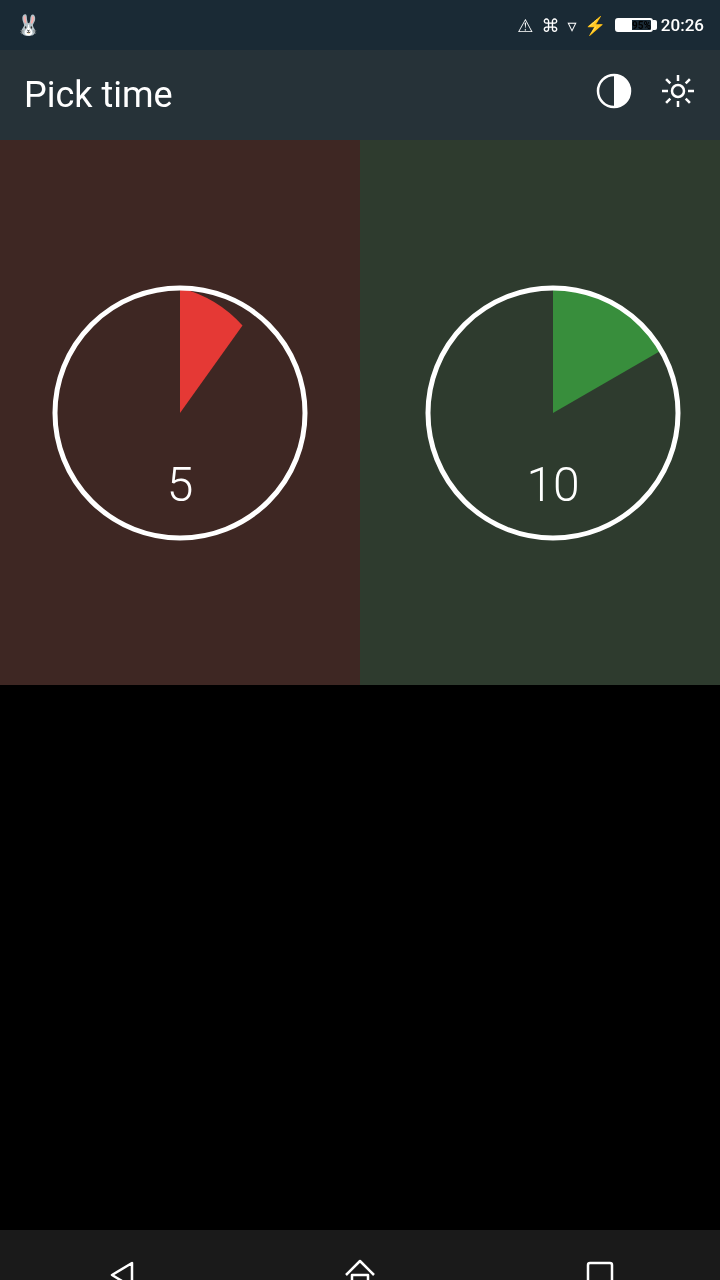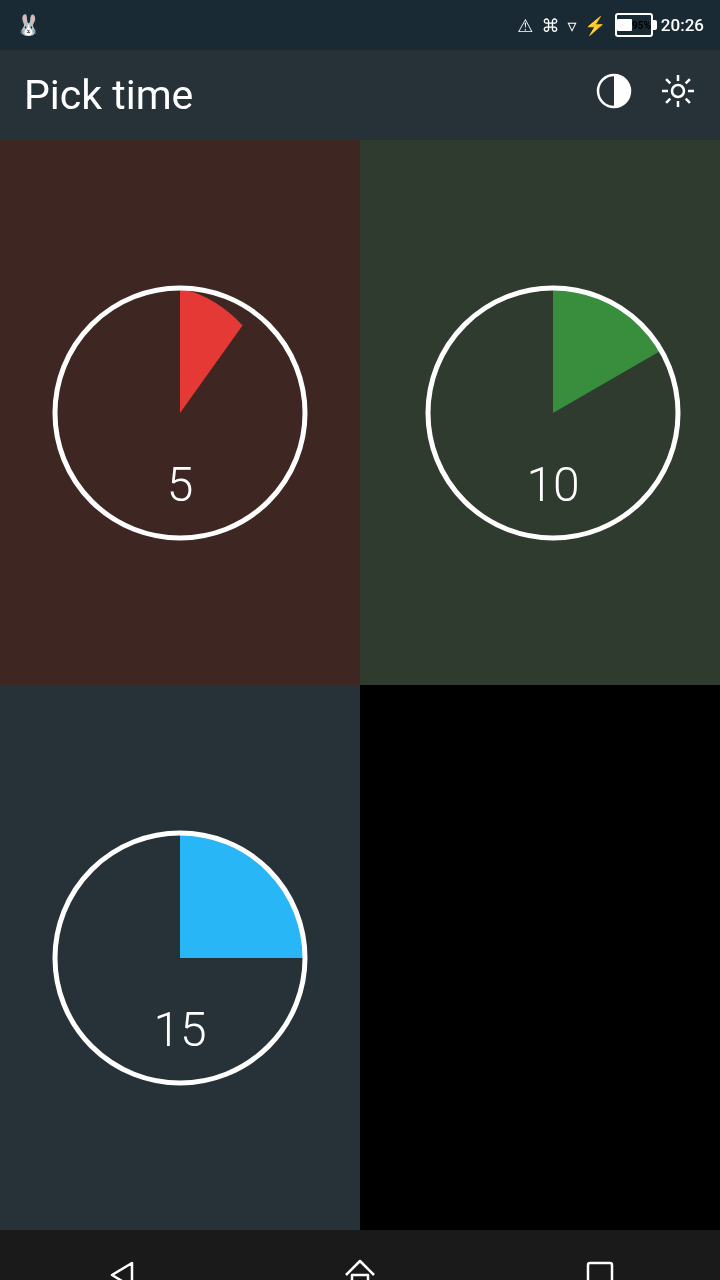--- a/index.html
+++ b/index.html
@@ -42,21 +42,21 @@
     .battery-container {
       display: flex;
       align-items: center;
       gap: 2px;
     }
     .battery-icon {
       display: inline-flex;
       align-items: center;
       justify-content: center;
       width: 38px;
-      height: 24px;
+      height: 14px;
       border: 2px solid white;
       border-radius: 3px;
       position: relative;
     }
     .battery-icon::after {
       content: '';
       position: absolute;
       right: -6px;
       width: 4px;
       height: 10px;
@@ -81,21 +81,21 @@
       width: 720px;
       height: 90px;
       background: #263238;
       display: flex;
       align-items: center;
       justify-content: space-between;
       padding: 0 24px;
     }
     .app-title {
       color: white;
-      font-size: 41px;
+      font-size: 36px;
       font-weight: 400;
     }
     .app-bar-icons {
       display: flex;
       align-items: center;
       gap: 28px;
     }
     .icon-btn {
       color: white;
       font-size: 32px;
@@ -239,31 +239,20 @@
       <svg viewBox="0 0 280 280" xmlns="http://www.w3.org/2000/svg">
         <circle cx="140" cy="140" r="125" fill="#2e3b2e"></circle>
 
         <path d="M140,140 L140,15 A125,125 0 0,1 248.2,77.5 Z" fill="#388e3c"></path>
         <circle cx="140" cy="140" r="125" fill="none" stroke="white" stroke-width="5"></circle>
       </svg>
       <span class="pie-label">10</span>
     </div>
   </div>
 
-  <div class="cell cell-3">
-    <div class="pie-wrapper">
-      <svg viewBox="0 0 280 280" xmlns="http://www.w3.org/2000/svg">
-        <circle cx="140" cy="140" r="125" fill="#263238"></circle>
-
-        <path d="M140,140 L140,15 A125,125 0 0,1 265,140 Z" fill="#29b6f6"></path>
-        <circle cx="140" cy="140" r="125" fill="none" stroke="white" stroke-width="5"></circle>
-      </svg>
-      <span class="pie-label">15</span>
-    </div>
-  </div>
 
 
 </div>
 
 <div class="nav-bar">
   <div class="nav-btn">
     <svg width="32" height="32" viewBox="0 0 32 32">
       <polygon points="28,4 28,28 8,16" fill="none" stroke="white" stroke-width="2.5" stroke-linejoin="round"></polygon>
     </svg>
   </div>

